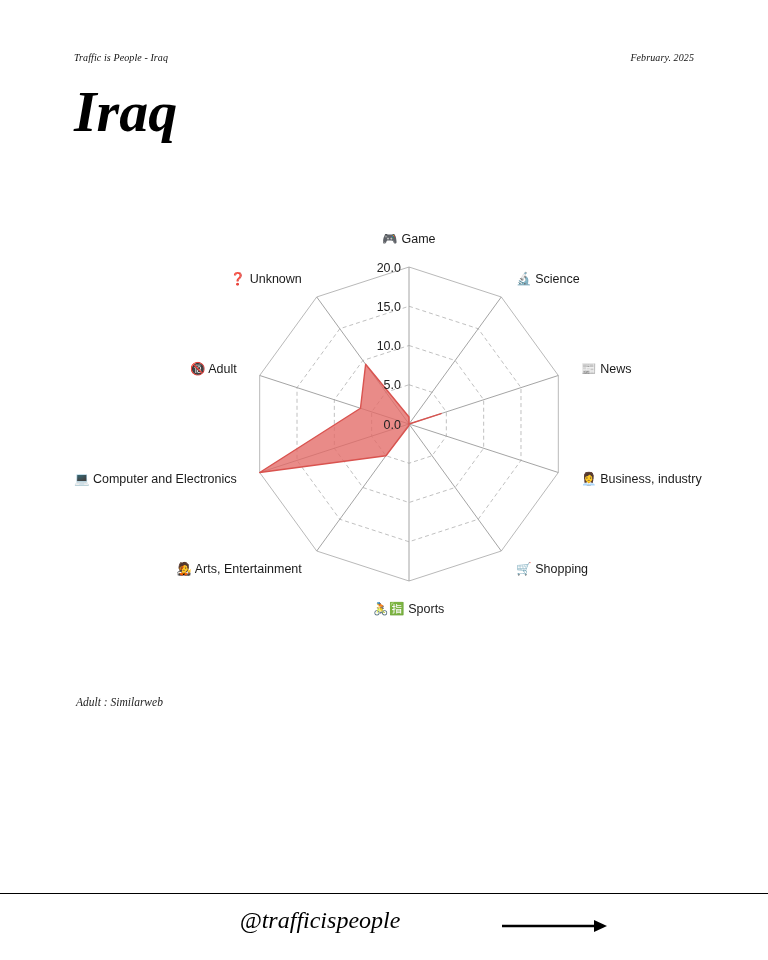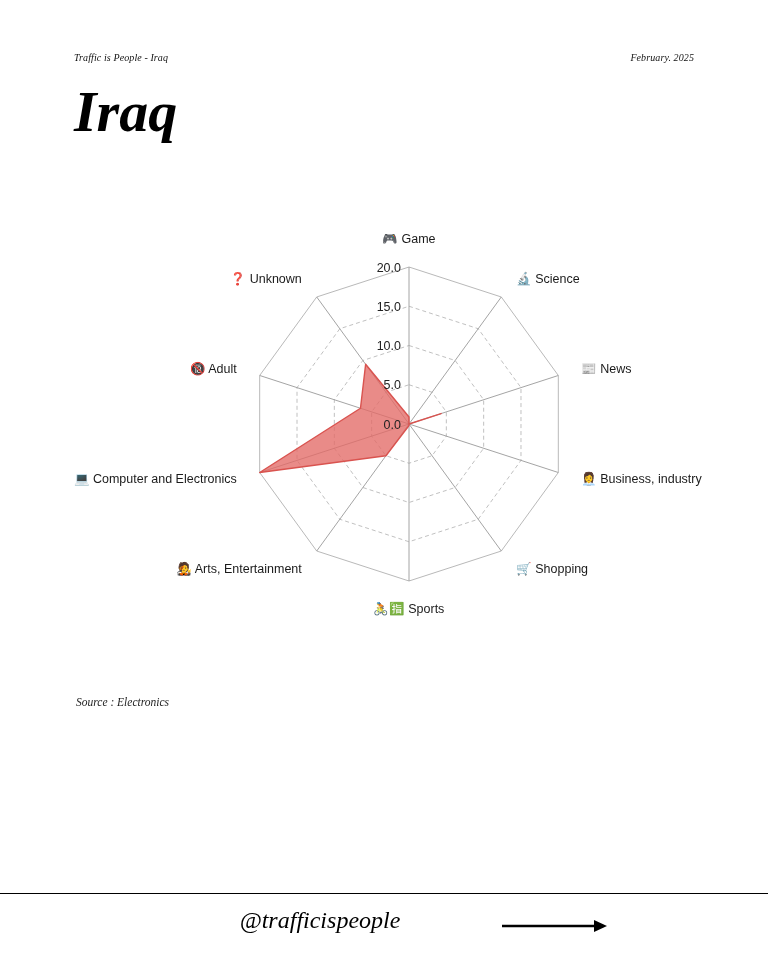--- a/index.html
+++ b/index.html
@@ -175,21 +175,21 @@
       </g>
       <g>
         <text x="236.7608835831675" y="144.68595800688445" text-anchor="end" class="axis-label"><tspan class="axis-emoji">🔞 </tspan><tspan>Adult</tspan></text>
       </g>
       <g>
         <text x="301.7864398396473" y="55.18595800688442" text-anchor="end" class="axis-label"><tspan class="axis-emoji">❓ </tspan><tspan>Unknown</tspan></text>
       </g>
     </svg>
 </div>
 
-<div class="source">Source : Electronics</div>
+<div class="source">Adult : Similarweb</div>
 
 <div class="footer-rule"></div>
 <div class="footer">
   <div class="handle">@trafficispeople</div>
   <svg class="arrow" viewBox="0 0 108 22">
     <line x1="2" y1="11" x2="96" y2="11" stroke="#000" stroke-width="2.6"></line>
     <polygon points="94,5 107,11 94,17" fill="#000"></polygon>
   </svg>
 </div>
 

